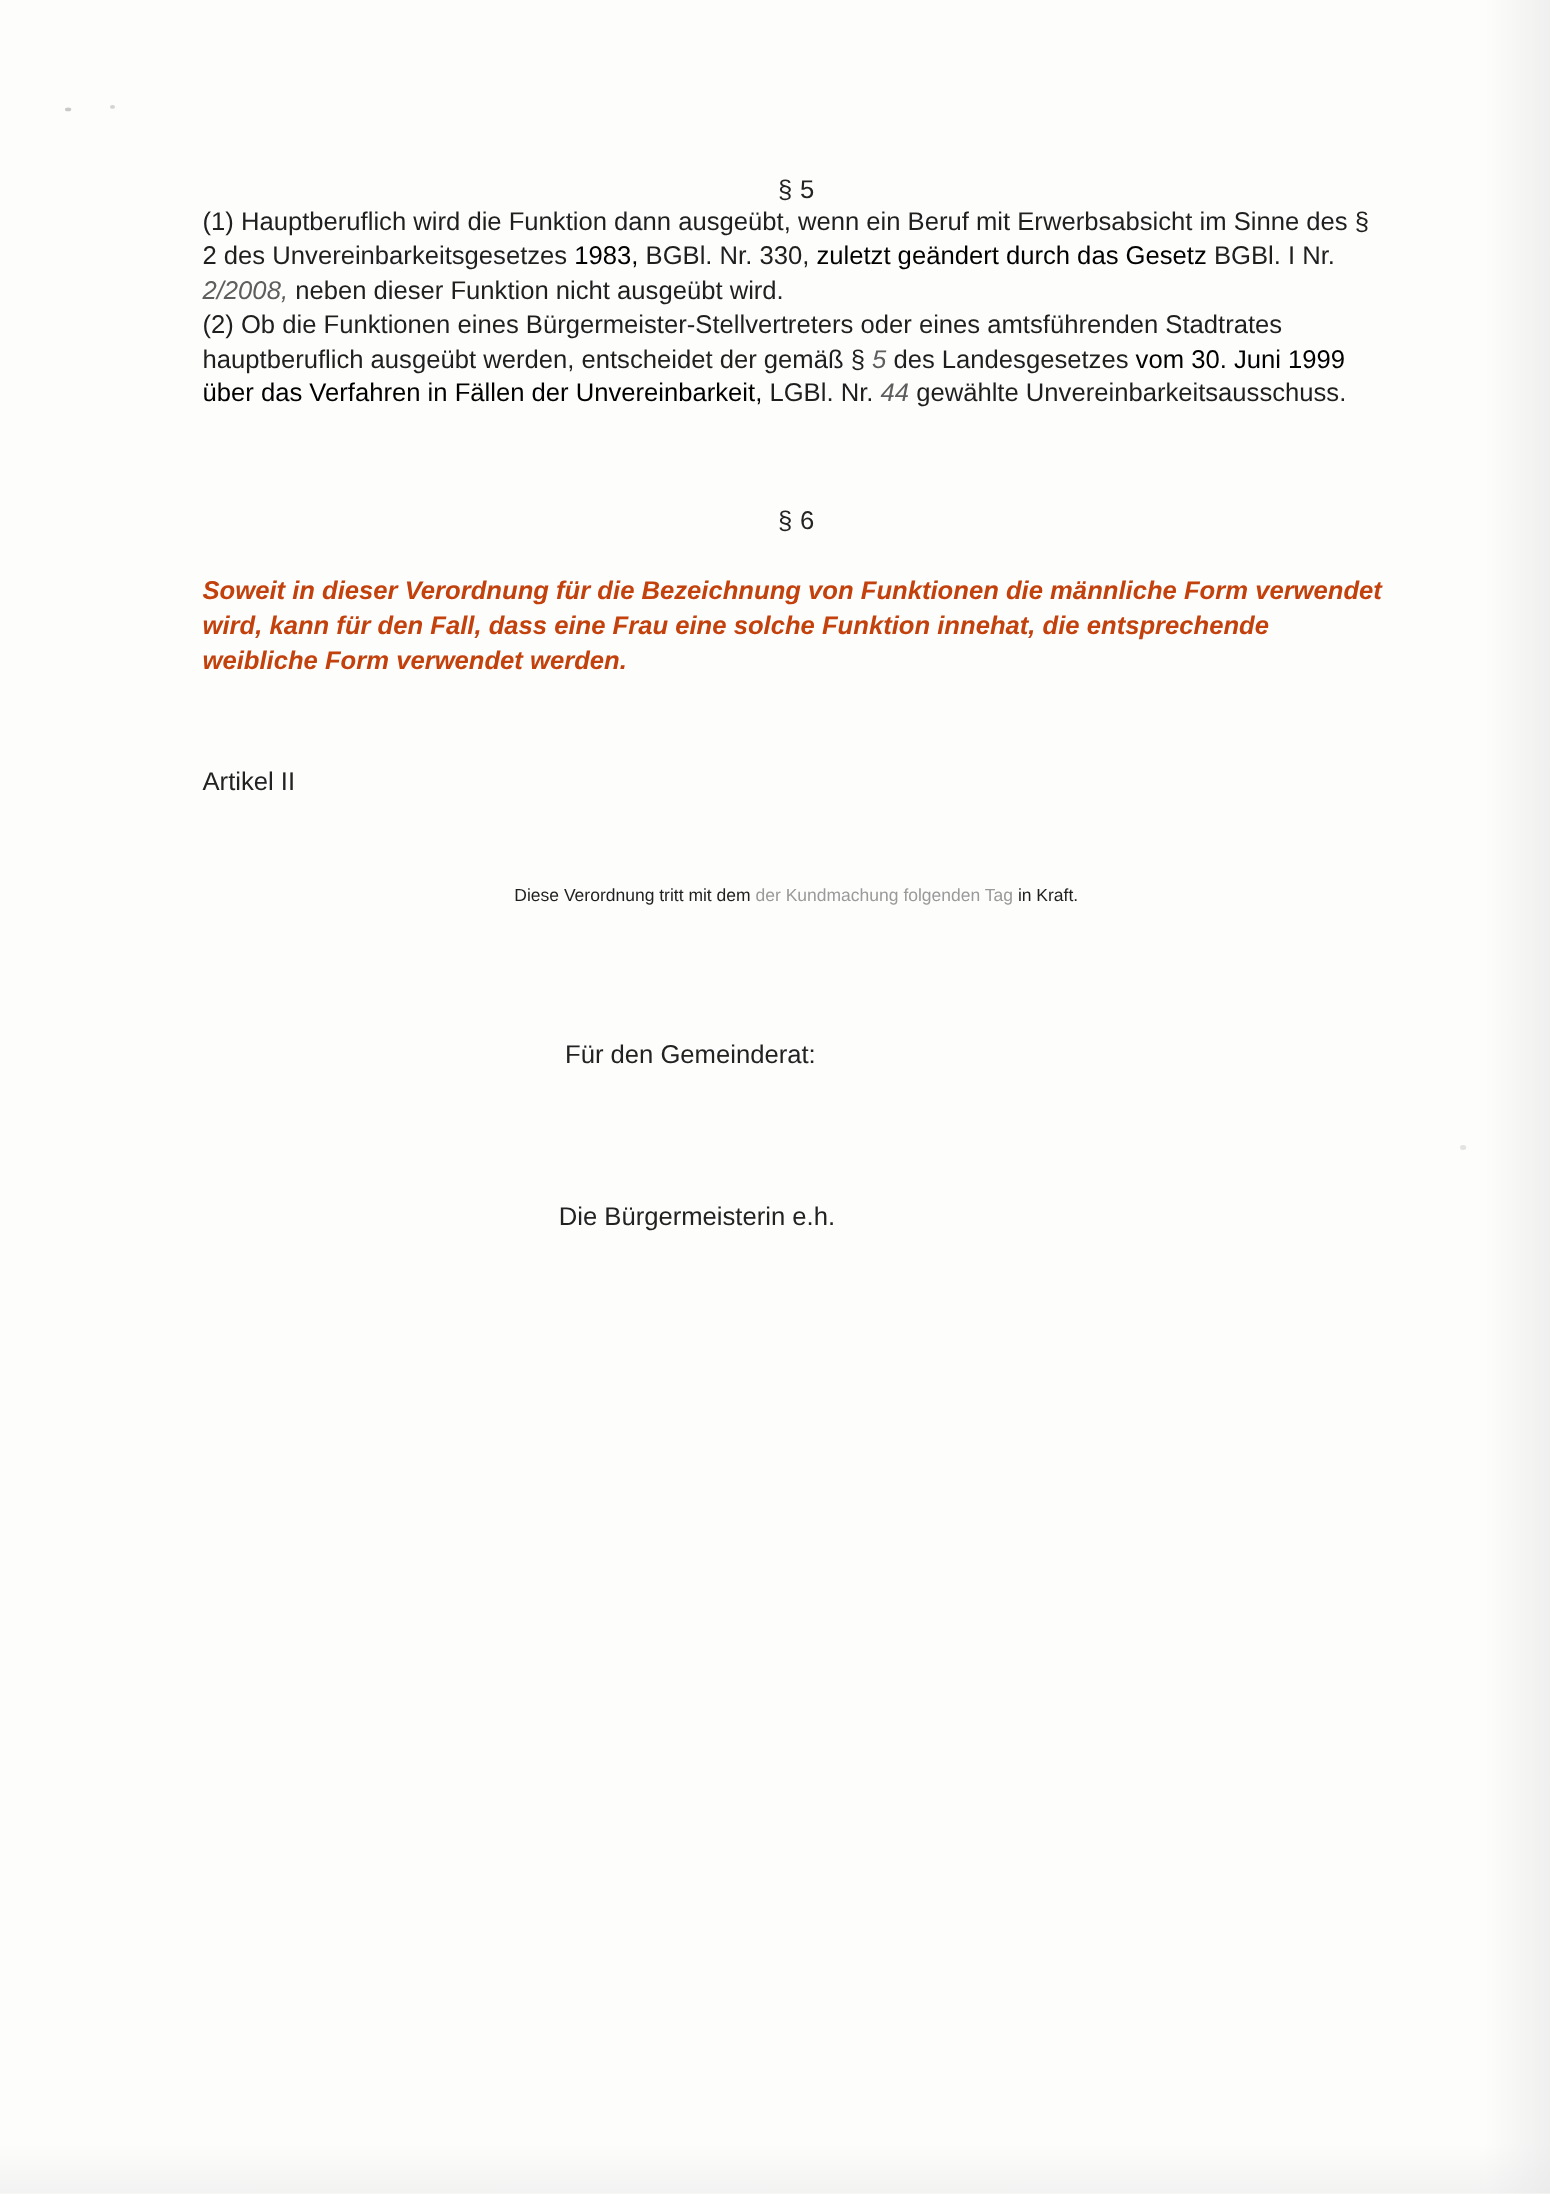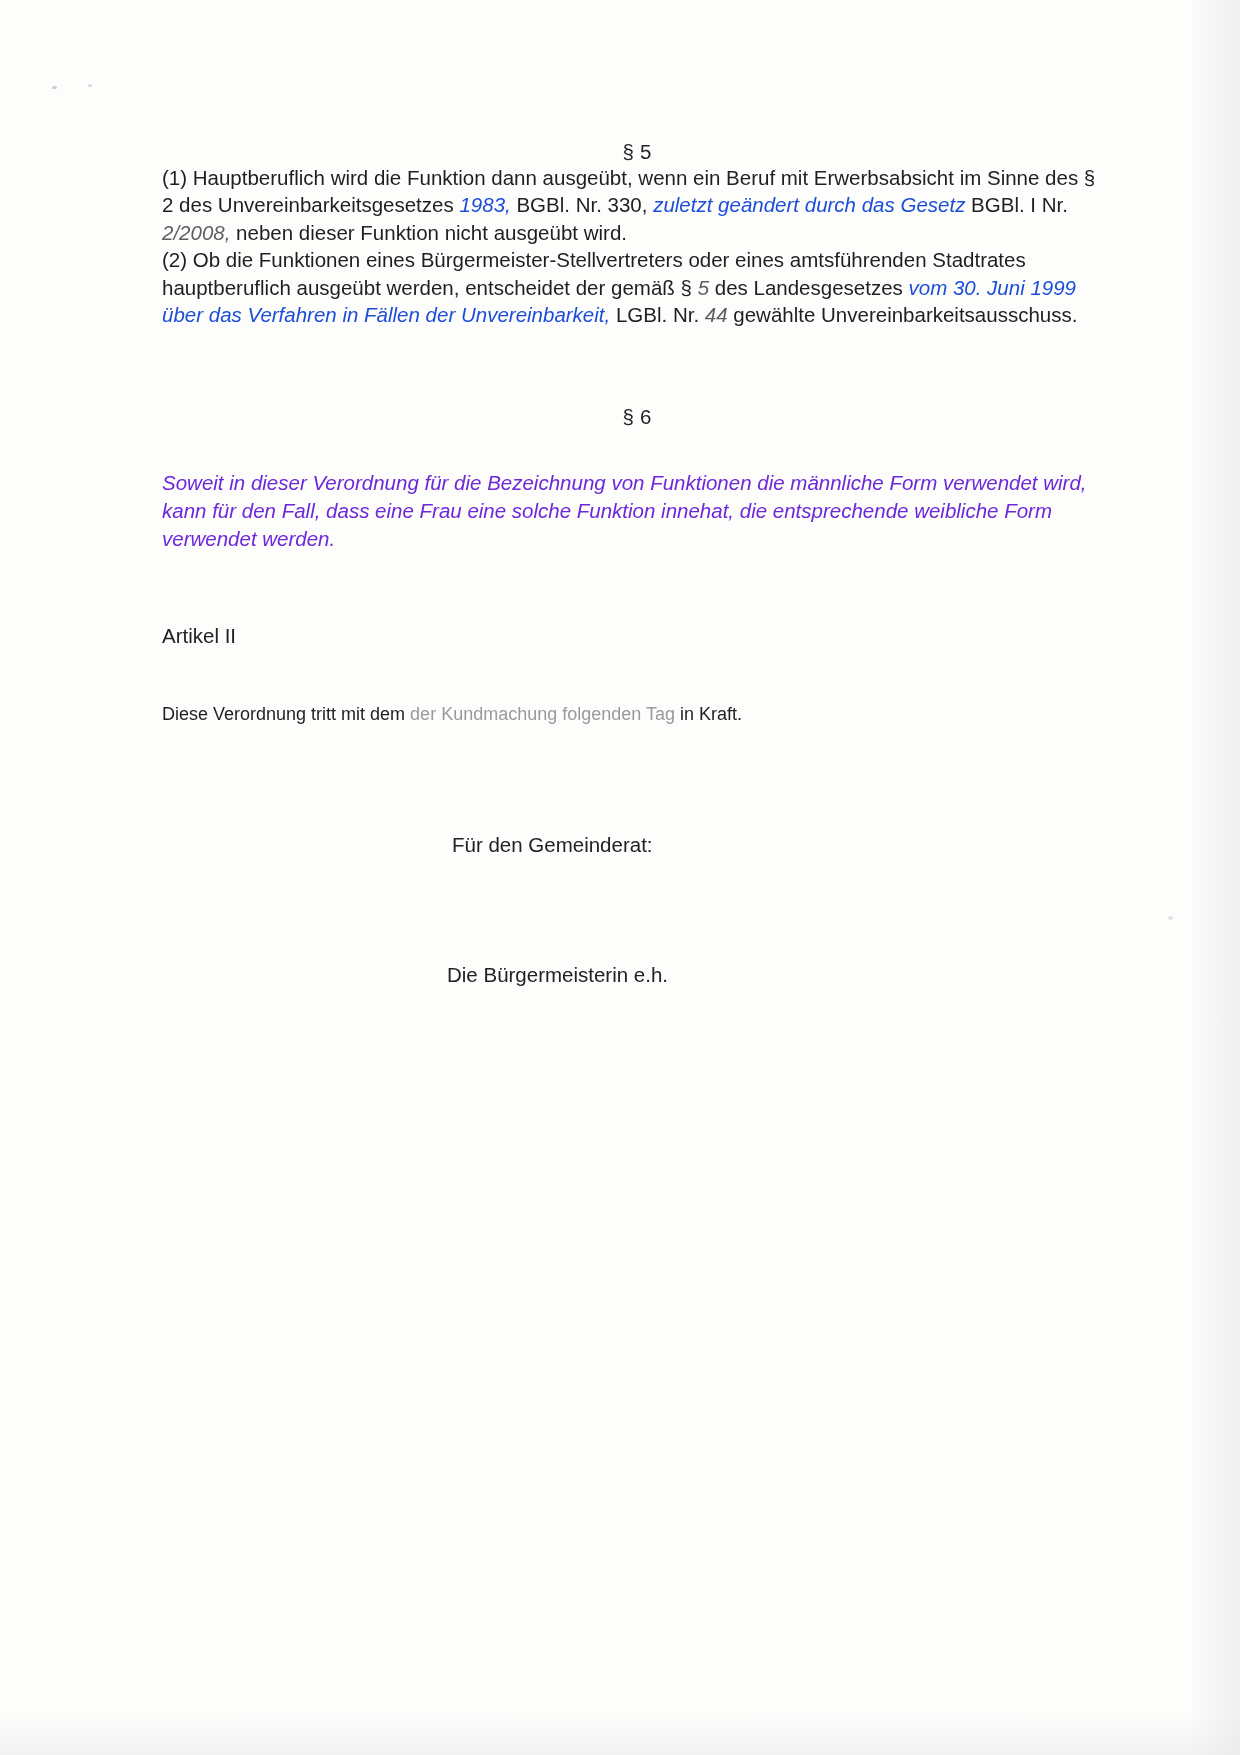--- a/index.html
+++ b/index.html
@@ -65,54 +65,55 @@
   p.para {
     font-size: 20.5px;
     line-height: 1.34;
     margin: 0;
     color: #1f1f1f;
     text-align: left;
   }
 
   
   .it {
-    font-style: italic;
-    color: #1d4ed8;
+    color: #000000;
   }
   .it-dark {
     font-style: italic;
     color: #5e5e5e;
   }
   .lightgray {
     color: #9a9a9a;
   }
 
   .block-s5-p1 { margin-top: 32px; }
   .block-s5-p2 { margin-top: 34px; }
 
   .s6-wrap { margin-top: 76px; }
   .s6-text {
-    margin-top: 40px;
+    margin-top: 30px;
     font-style: italic;
-    color: #6d28d9;
+    color: #c2410c;
     font-size: 20.5px;
     line-height: 1.36;
+    font-weight: bold;
   }
 
   .artikel {
     margin-top: 72px;
     text-align: left;
     font-size: 20.5px;
     color: #222;
   }
 
   .inkraft {
-    margin-top: 56px;
-    font-size: 18px;
+    margin-top: 70px;
+    font-size: 14px;
     color: #1f1f1f;
+    text-align: center;
   }
 
   .fuer {
     margin-top: 108px;
     padding-left: 290px;
     font-size: 20.5px;
     color: #222;
   }
   .sign {
     margin-top: 106px;

